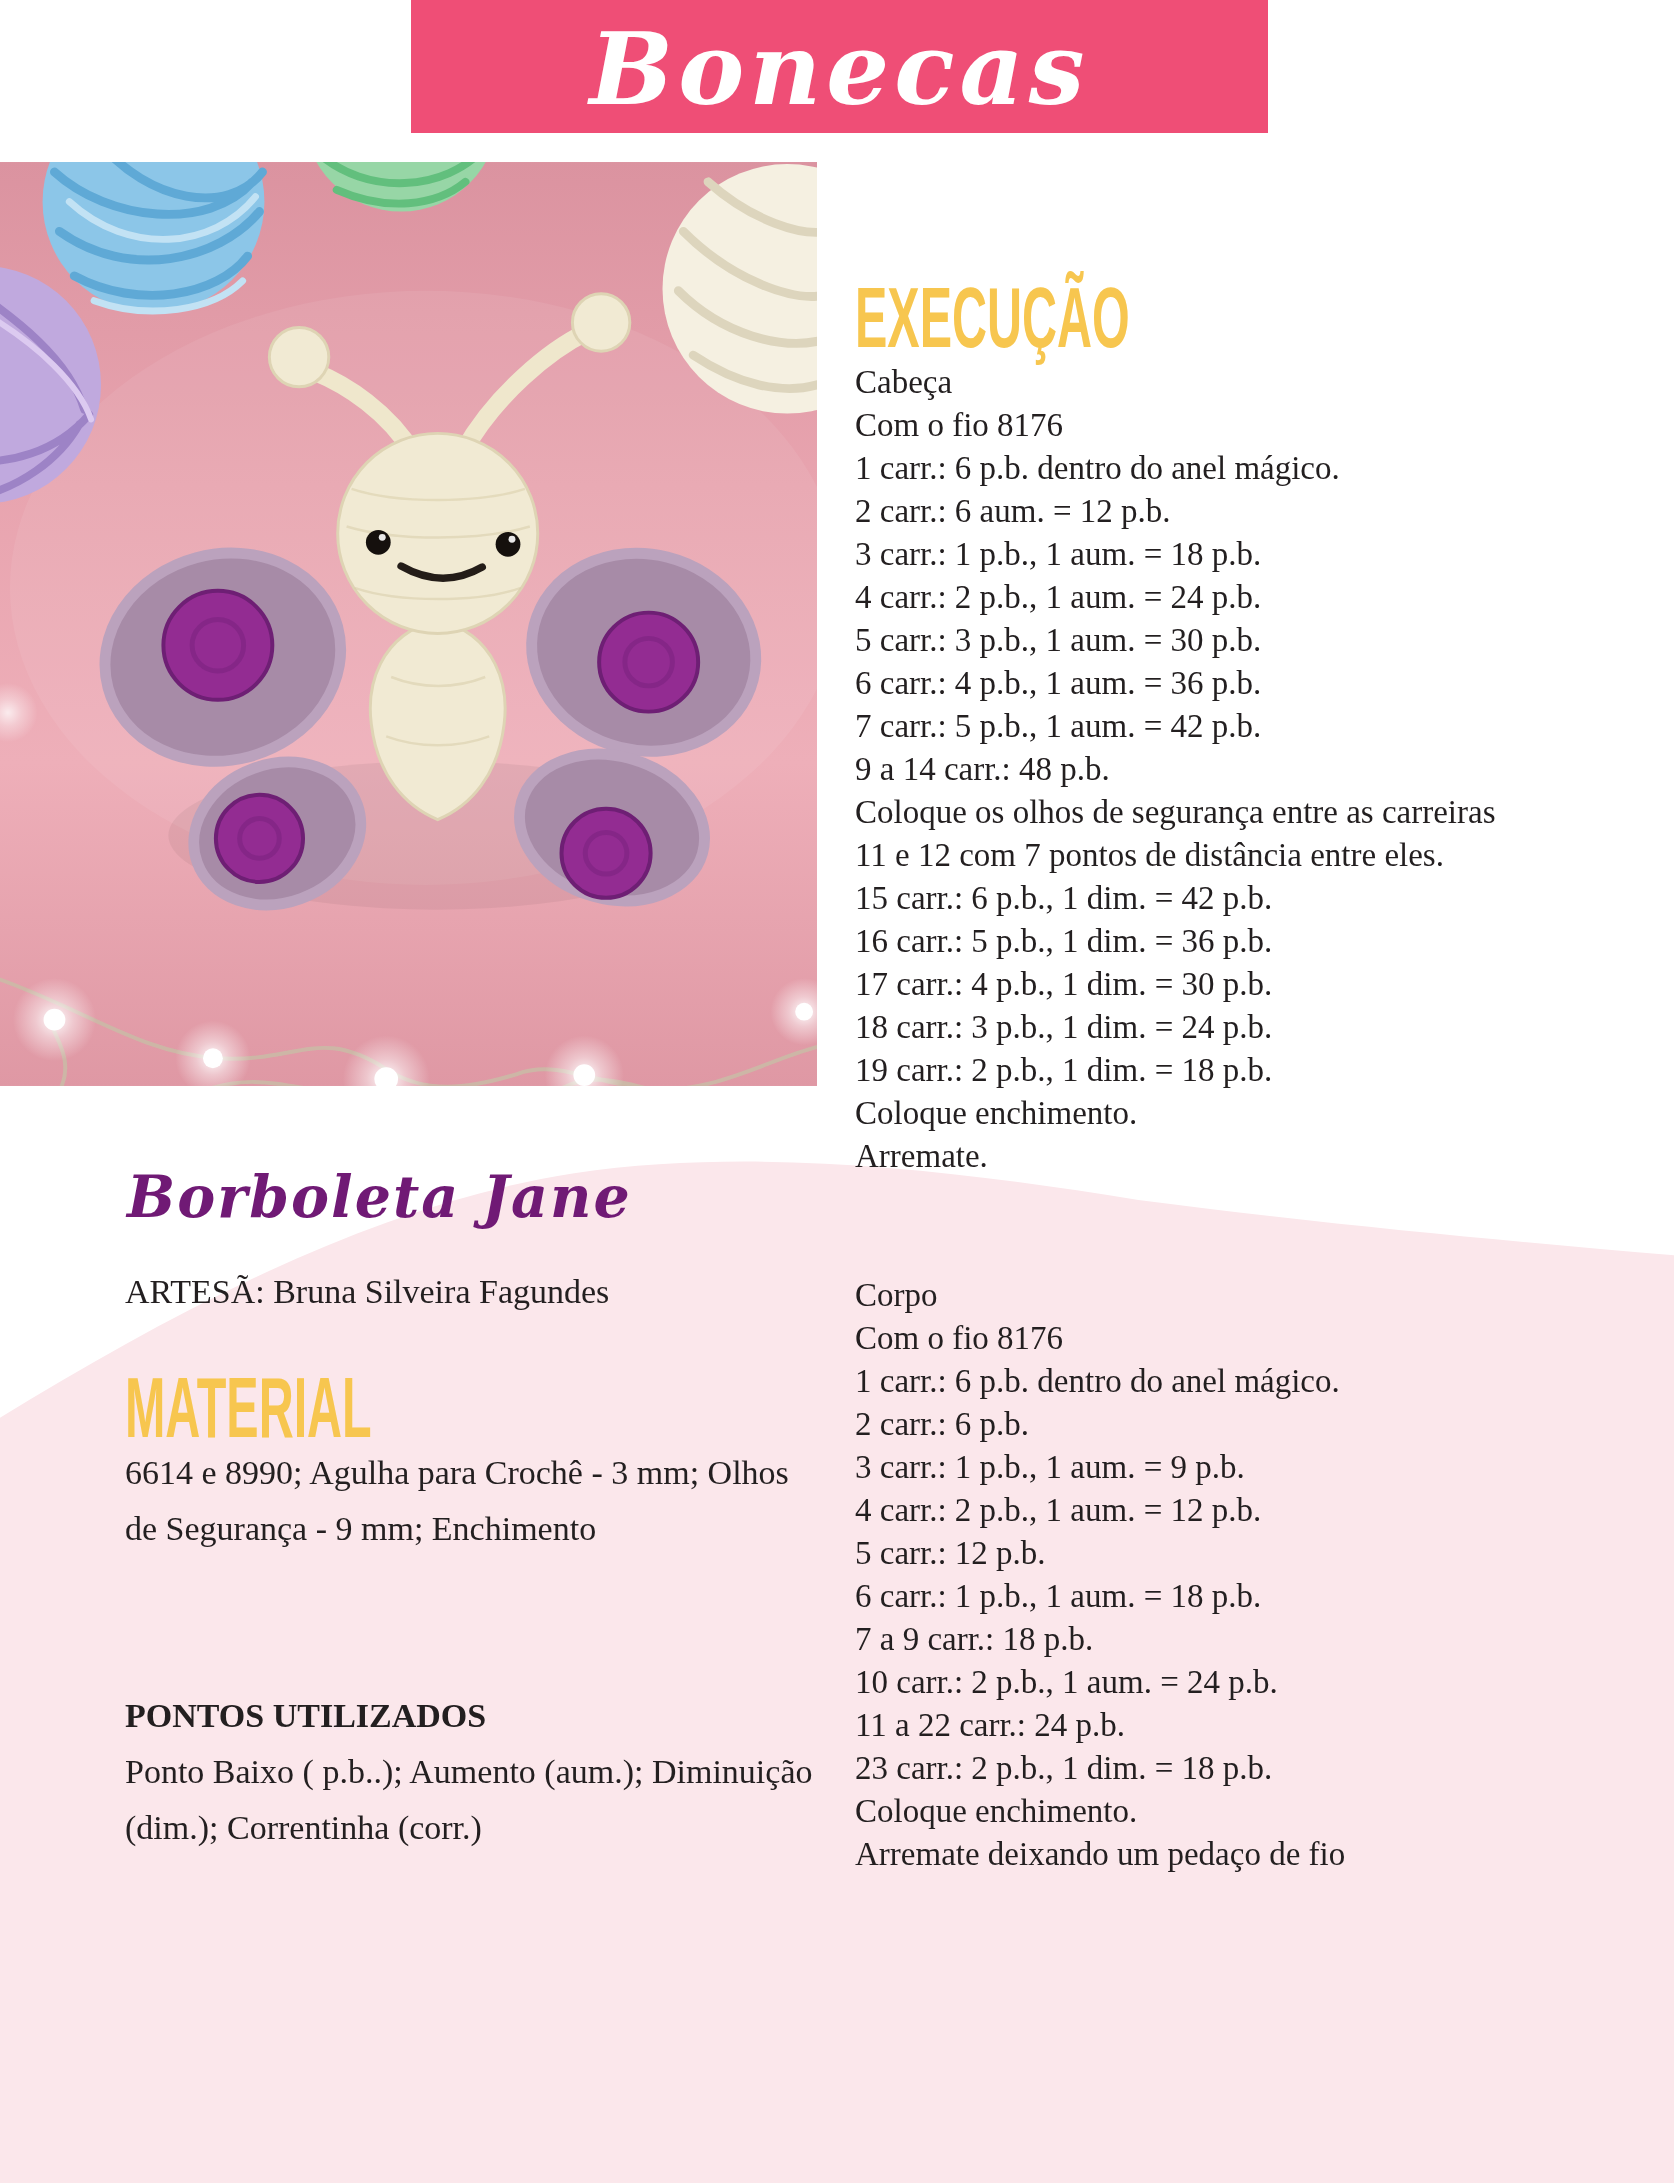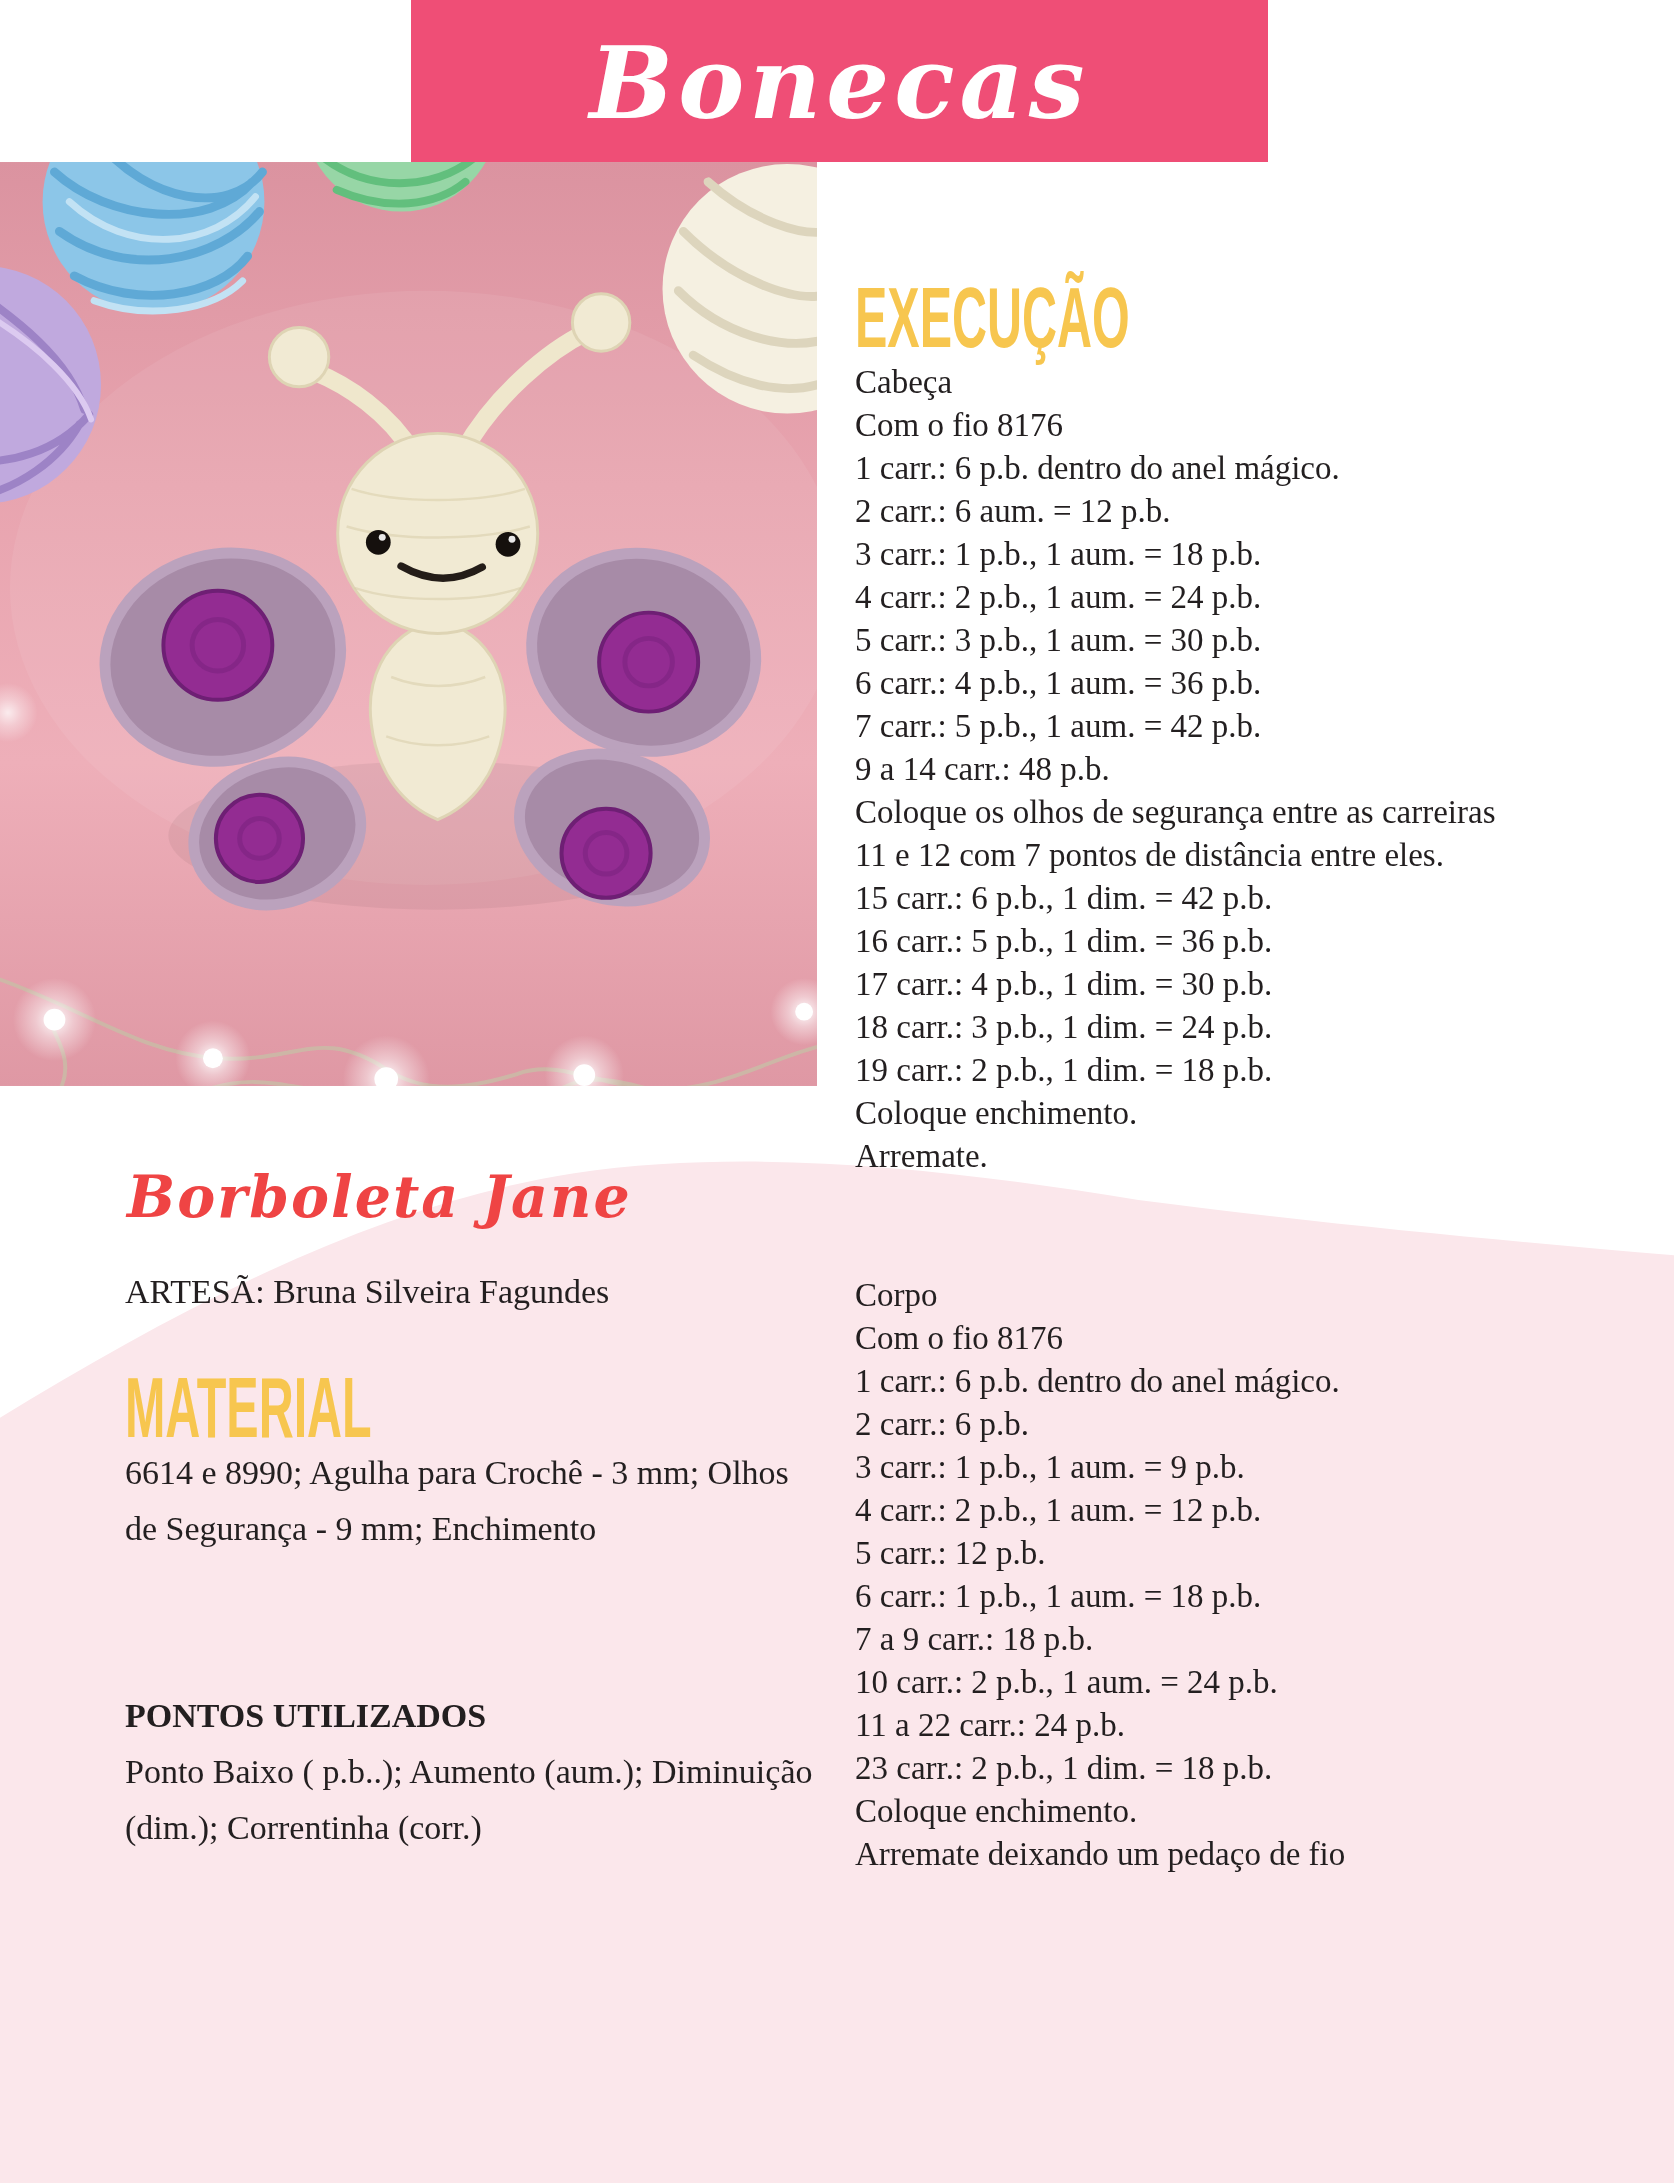--- a/index.html
+++ b/index.html
@@ -4,21 +4,21 @@
 <style>
   html,body{margin:0;padding:0;background:#888;}
   .page{
     position:relative; width:1674px; height:2183px;
     background:#ffffff; overflow:hidden;
     font-family:"Liberation Serif", serif; color:#231f20;
   }
   .abs{position:absolute;}
   
   .banner{
-    left:411px; top:0; width:857px; height:162px;
+    left:411px; top:0; width:857px; height:133px;
     background:#ef4e76; z-index:3;
     display:flex; align-items:center; justify-content:center;
   }
   .banner-text{
     font-family:"DejaVu Serif", serif; font-style:italic; font-weight:700;
     font-size:99px; letter-spacing:5px; color:#ffffff; padding-top:4px;
   }
   
   .photo{ left:0; top:162px; z-index:1; display:block; }
   
@@ -29,21 +29,21 @@
     font-size:85px; line-height:85px; color:#f7c64f;
     transform:scaleX(0.57); transform-origin:left top; white-space:nowrap;
     z-index:2;
   }
   .exec-head{ left:855px; top:275px; }
   .material-head{ left:125px; top:1365px; }
   
   .script-title{
     left:127px; top:1164px; margin:0; z-index:2;
     font-family:"DejaVu Serif", serif; font-style:italic; font-weight:700;
-    font-size:57px; line-height:65px; letter-spacing:2px; color:#ef4444; white-space:nowrap;
+    font-size:57px; line-height:65px; letter-spacing:2px; color:#701a75; white-space:nowrap;
   }
   
   .artisan{
     left:125px; top:1272px; font-size:34px; line-height:40px; z-index:2; white-space:nowrap;
   }
   .left-lines{ font-size:34px; line-height:56px; z-index:2; white-space:nowrap; }
   .material-lines{ left:125px; top:1445px; }
   .pontos-head{
     left:125px; top:1694px; font-size:34px; line-height:44px;
     font-weight:700; z-index:2; white-space:nowrap;

